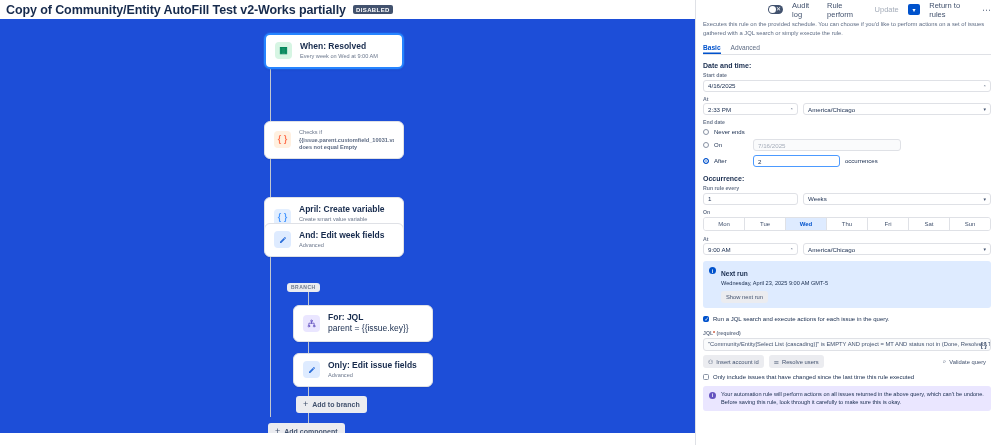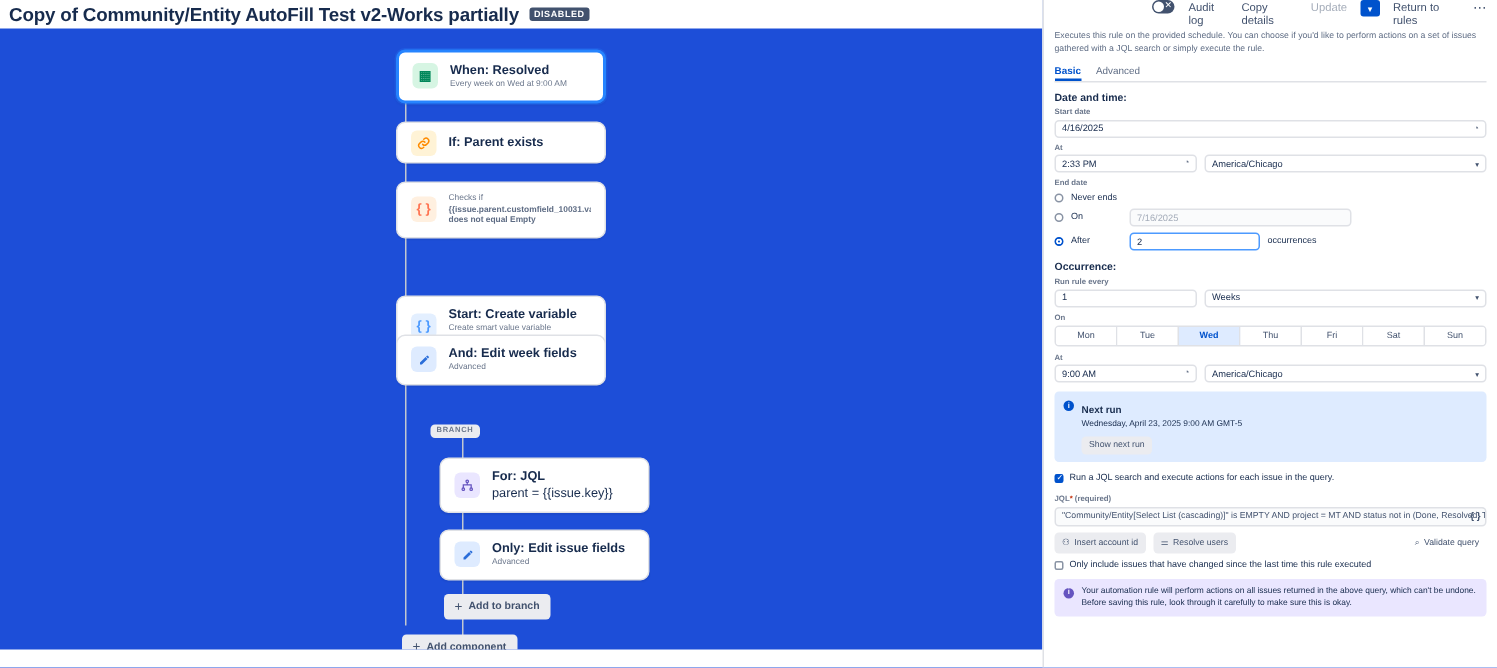--- a/index.html
+++ b/index.html
@@ -75,21 +75,21 @@
     width:303px; height:445px; background:#fff; border-left:1px solid #dfe1e6;
     position:relative; overflow:hidden;
   }
   .right-header {
     height:19px; display:flex; align-items:center; justify-content:flex-end;
     gap:9px; padding-right:6px; background:#fff; position:relative; z-index:3;
   }
   
   .hdr-controls {
     position:absolute; top:0; right:0; height:19px; width:230px;
-    display:flex; align-items:flex-start; justify-content:flex-end; gap:9px; padding-right:7px;
+    display:flex; align-items:center; justify-content:flex-end; gap:9px; padding-right:7px;
     background:#fff; z-index:6;
   }
   .toggle {
     width:17px; height:9px; border-radius:9px; background:#42526e; position:relative;
     display:inline-block; cursor:pointer;
   }
   .toggle .knob { position:absolute; left:1px; top:1px; width:7px; height:7px; border-radius:50%; background:#fff; }
   .toggle .xm { position:absolute; right:2px; top:0px; font-size:6px; color:#fff; line-height:9px; }
   .hdr-link { font-size:7.5px; color:#42526e; font-weight:500; cursor:pointer; }
   .hdr-btn-disabled { font-size:7.5px; color:#a5adba; font-weight:500; }
@@ -202,44 +202,33 @@
       <div class="trunk" style="left:308px; top:268px; height:148px;"></div>
 
       <div class="node selected" style="left:264px; top:14px; width:140px;">
         <span class="node-icon ico-green">▦</span>
         <span class="node-txt">
           <span class="node-title">When: Resolved</span>
           <span class="node-sub">Every week on Wed at 9:00 AM</span>
         </span>
       </div>
 
-      <div class="node" style="left:264px; top:62px; width:140px; height:28px;">
-        <span class="node-icon ico-yellow">
-          <svg width="9" height="9" viewBox="0 0 24 24" fill="none" stroke="#ff8b00" stroke-width="2.6" stroke-linecap="round">
-              <path d="M10 14a5 5 0 007 0l3-3a5 5 0 00-7-7l-1 1"></path>
-              <path d="M14 10a5 5 0 00-7 0l-3 3a5 5 0 007 7l1-1"></path>
-            </svg>
-        </span>
-        <span class="node-txt">
-          <span class="node-title">If: Parent exists</span>
-        </span>
-      </div>
 
       <div class="node" style="left:264px; top:102px; width:140px;">
         <span class="node-icon ico-orange">{ }</span>
         <span class="node-txt">
           <span class="node-sub">Checks if</span>
           <span class="node-sub"><b>{{issue.parent.customfield_10031.value}} does not equal Empty</b></span>
         </span>
       </div>
 
       <div class="node" style="left:264px; top:178px; width:140px;">
         <span class="node-icon ico-lblue">{ }</span>
         <span class="node-txt">
-          <span class="node-title">Start: Create variable</span>
+          <span class="node-title">April: Create variable</span>
           <span class="node-sub">Create smart value variable</span>
           <span class="node-sub"><b>{{customval}}</b></span>
         </span>
       </div>
 
       <div class="node" style="left:264px; top:203px; top:204px; width:140px;">
         <span class="node-icon ico-blue">
           <svg width="8" height="8" viewBox="0 0 24 24" fill="#2b6ed9">
               <path d="M3 17.2V21h3.8L18 9.8 14.2 6 3 17.2zM20.7 7.1a1 1 0 000-1.4l-2.4-2.4a1 1 0 00-1.4 0l-1.8 1.8L18.9 8.9l1.8-1.8z"></path>
             </svg>
@@ -435,20 +424,20 @@
 
     </div>
   </div>
 
   <div class="hdr-controls">
     <span class="toggle">
       <span class="knob"></span>
       <span class="xm">✕</span>
     </span>
     <span class="hdr-link">Audit log</span>
-    <span class="hdr-link">Copy details</span>
+    <span class="hdr-link">Rule perform</span>
     <span class="hdr-btn-disabled">Update</span>
     <span class="split-btn">▾</span>
     <span class="hdr-link">Return to rules</span>
     <span class="hdr-more">⋯</span>
   </div>
 
 </div>
 
 </body></html>

